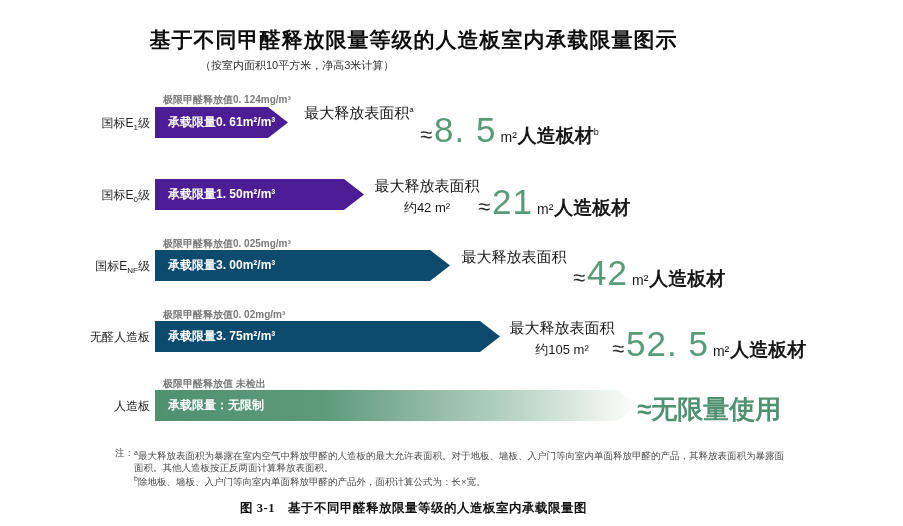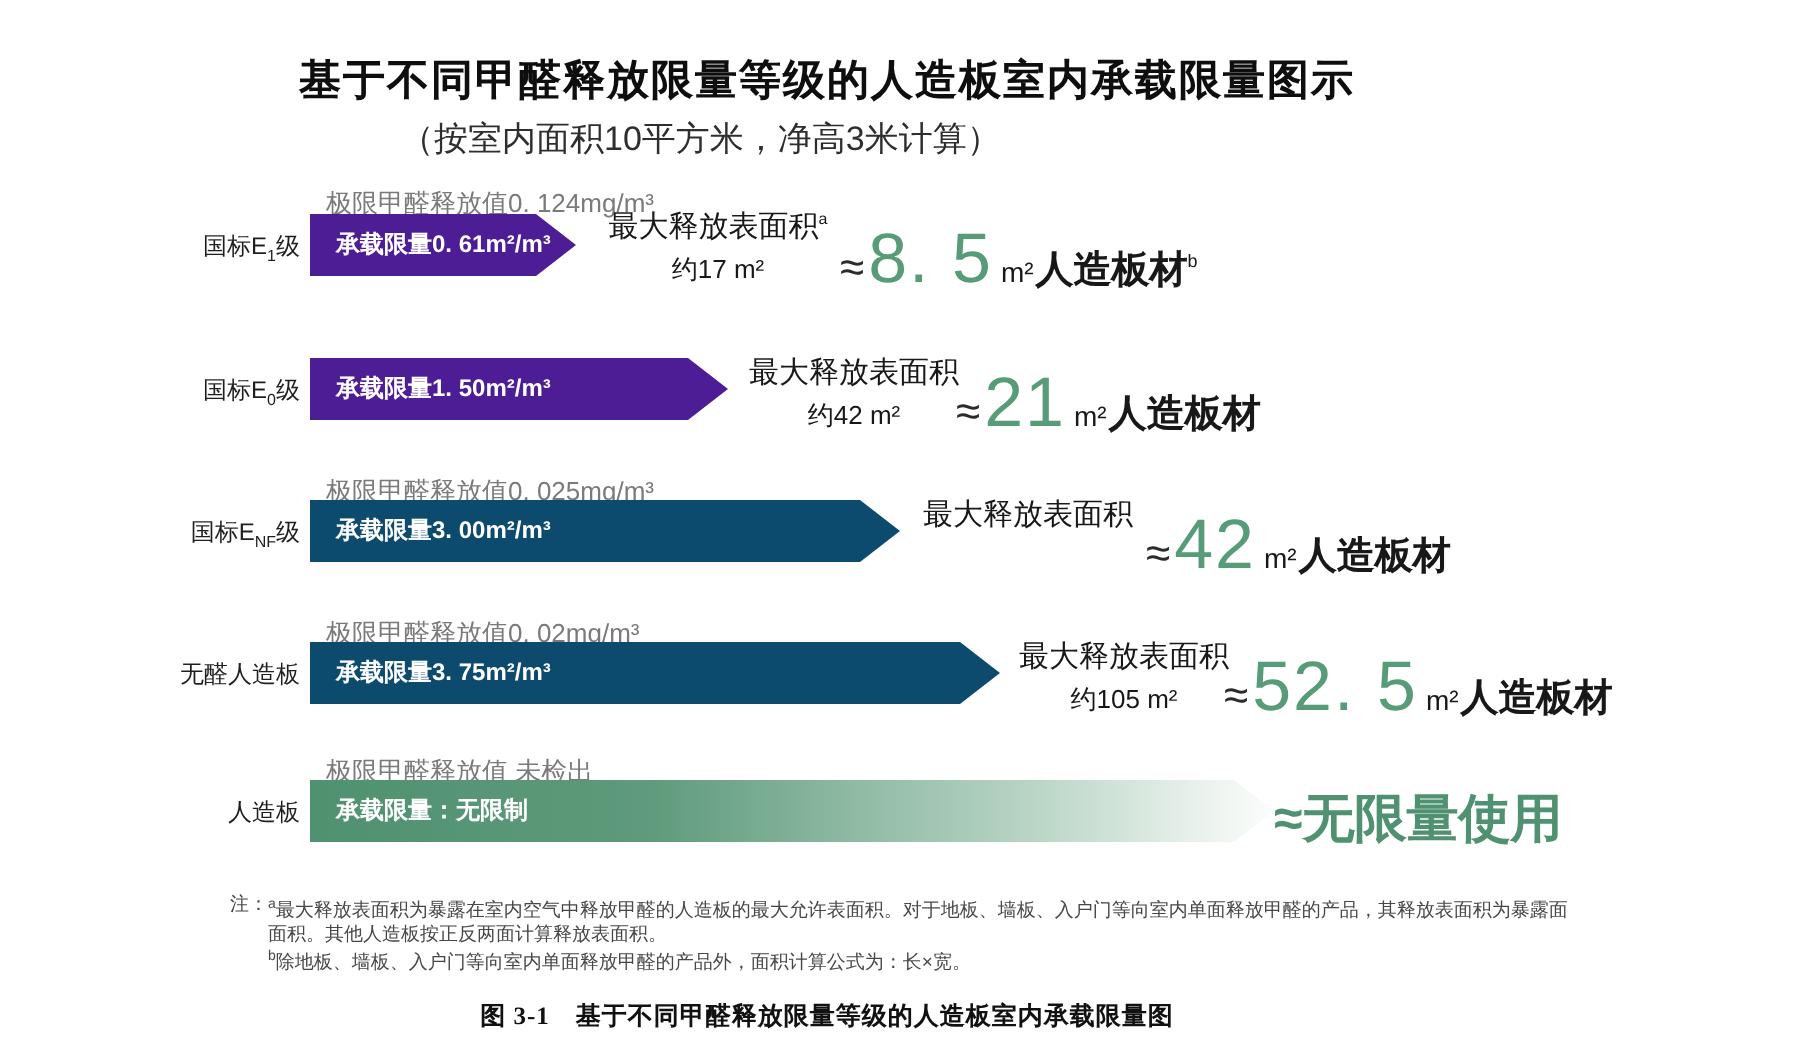--- a/index.html
+++ b/index.html
@@ -1,23 +1,23 @@
 <!DOCTYPE html>
 <html><head>
 <meta charset="utf-8">
 <style>
   html,body{margin:0;padding:0;background:#ffffff;}
   .canvas{position:relative;width:827px;height:526px;background:#ffffff;overflow:hidden;
           font-family:"Liberation Sans","DejaVu Sans",sans-serif;border-radius:31px;}
 
   .title{position:absolute;top:26px;left:0;width:100%;text-align:center;
          font-size:21px;font-weight:bold;color:#0e0e0e;letter-spacing:1px;}
-  .subtitle{position:absolute;top:58px;left:200px;font-size:17px;color:#2e2e2e;}
+  .subtitle{position:absolute;top:58px;left:200px;font-size:11px;color:#2e2e2e;}
 
-  .limit{position:absolute;left:163px;font-size:13px;color:#7a7a7a;white-space:nowrap;}
+  .limit{position:absolute;left:163px;font-size:10px;color:#7a7a7a;white-space:nowrap;font-weight:bold;}
   .rowlabel{position:absolute;left:30px;width:120px;text-align:right;
             font-size:12px;color:#1f1f1f;white-space:nowrap;}
   .rowlabel sub{font-size:8px;}
   .bar{position:absolute;left:155px;height:31px;line-height:31px;box-sizing:border-box;
        padding-left:13px;color:#ffffff;font-size:12px;font-weight:bold;white-space:nowrap;
        clip-path:polygon(0 0, calc(100% - 20px) 0, 100% 50%, calc(100% - 20px) 100%, 0 100%);}
   .bar.gray{background:#4c1d95;}
   .bar.green{background:#0c4a6e;}
   .bar.fade{background:linear-gradient(90deg,#4f9170 0%,#5e9a7b 35%,#b9d5c6 75%,#eef4f0 94%,#fbfdfc 100%);font-family:Liberation Serif, serif;}
 
@@ -69,21 +69,20 @@
 
   <div class="title">基于不同甲醛释放限量等级的人造板室内承载限量图示</div>
   <div class="subtitle">（按室内面积10平方米，净高3米计算）</div>
 
   <div class="row r1">
     <div class="limit">极限甲醛释放值0. 124mg/m³</div>
     <div class="rowlabel"><span>国标E</span><sub>1</sub><span>级</span></div>
     <div class="bar gray">承载限量0. 61m²/m³</div>
     <div class="area">
       <div class="t"><span>最大释放表面积</span><sup>a</sup></div>
-      <div class="v">约17 m²</div>
     </div>
     <div class="result">
       <span class="approx">≈</span>
       <span class="num">8. 5</span>
       <span class="unit">m²</span>
       <span class="prod"><span>人造板材</span><sup>b</sup></span>
     </div>
   </div>
 
   <div class="row r2">

